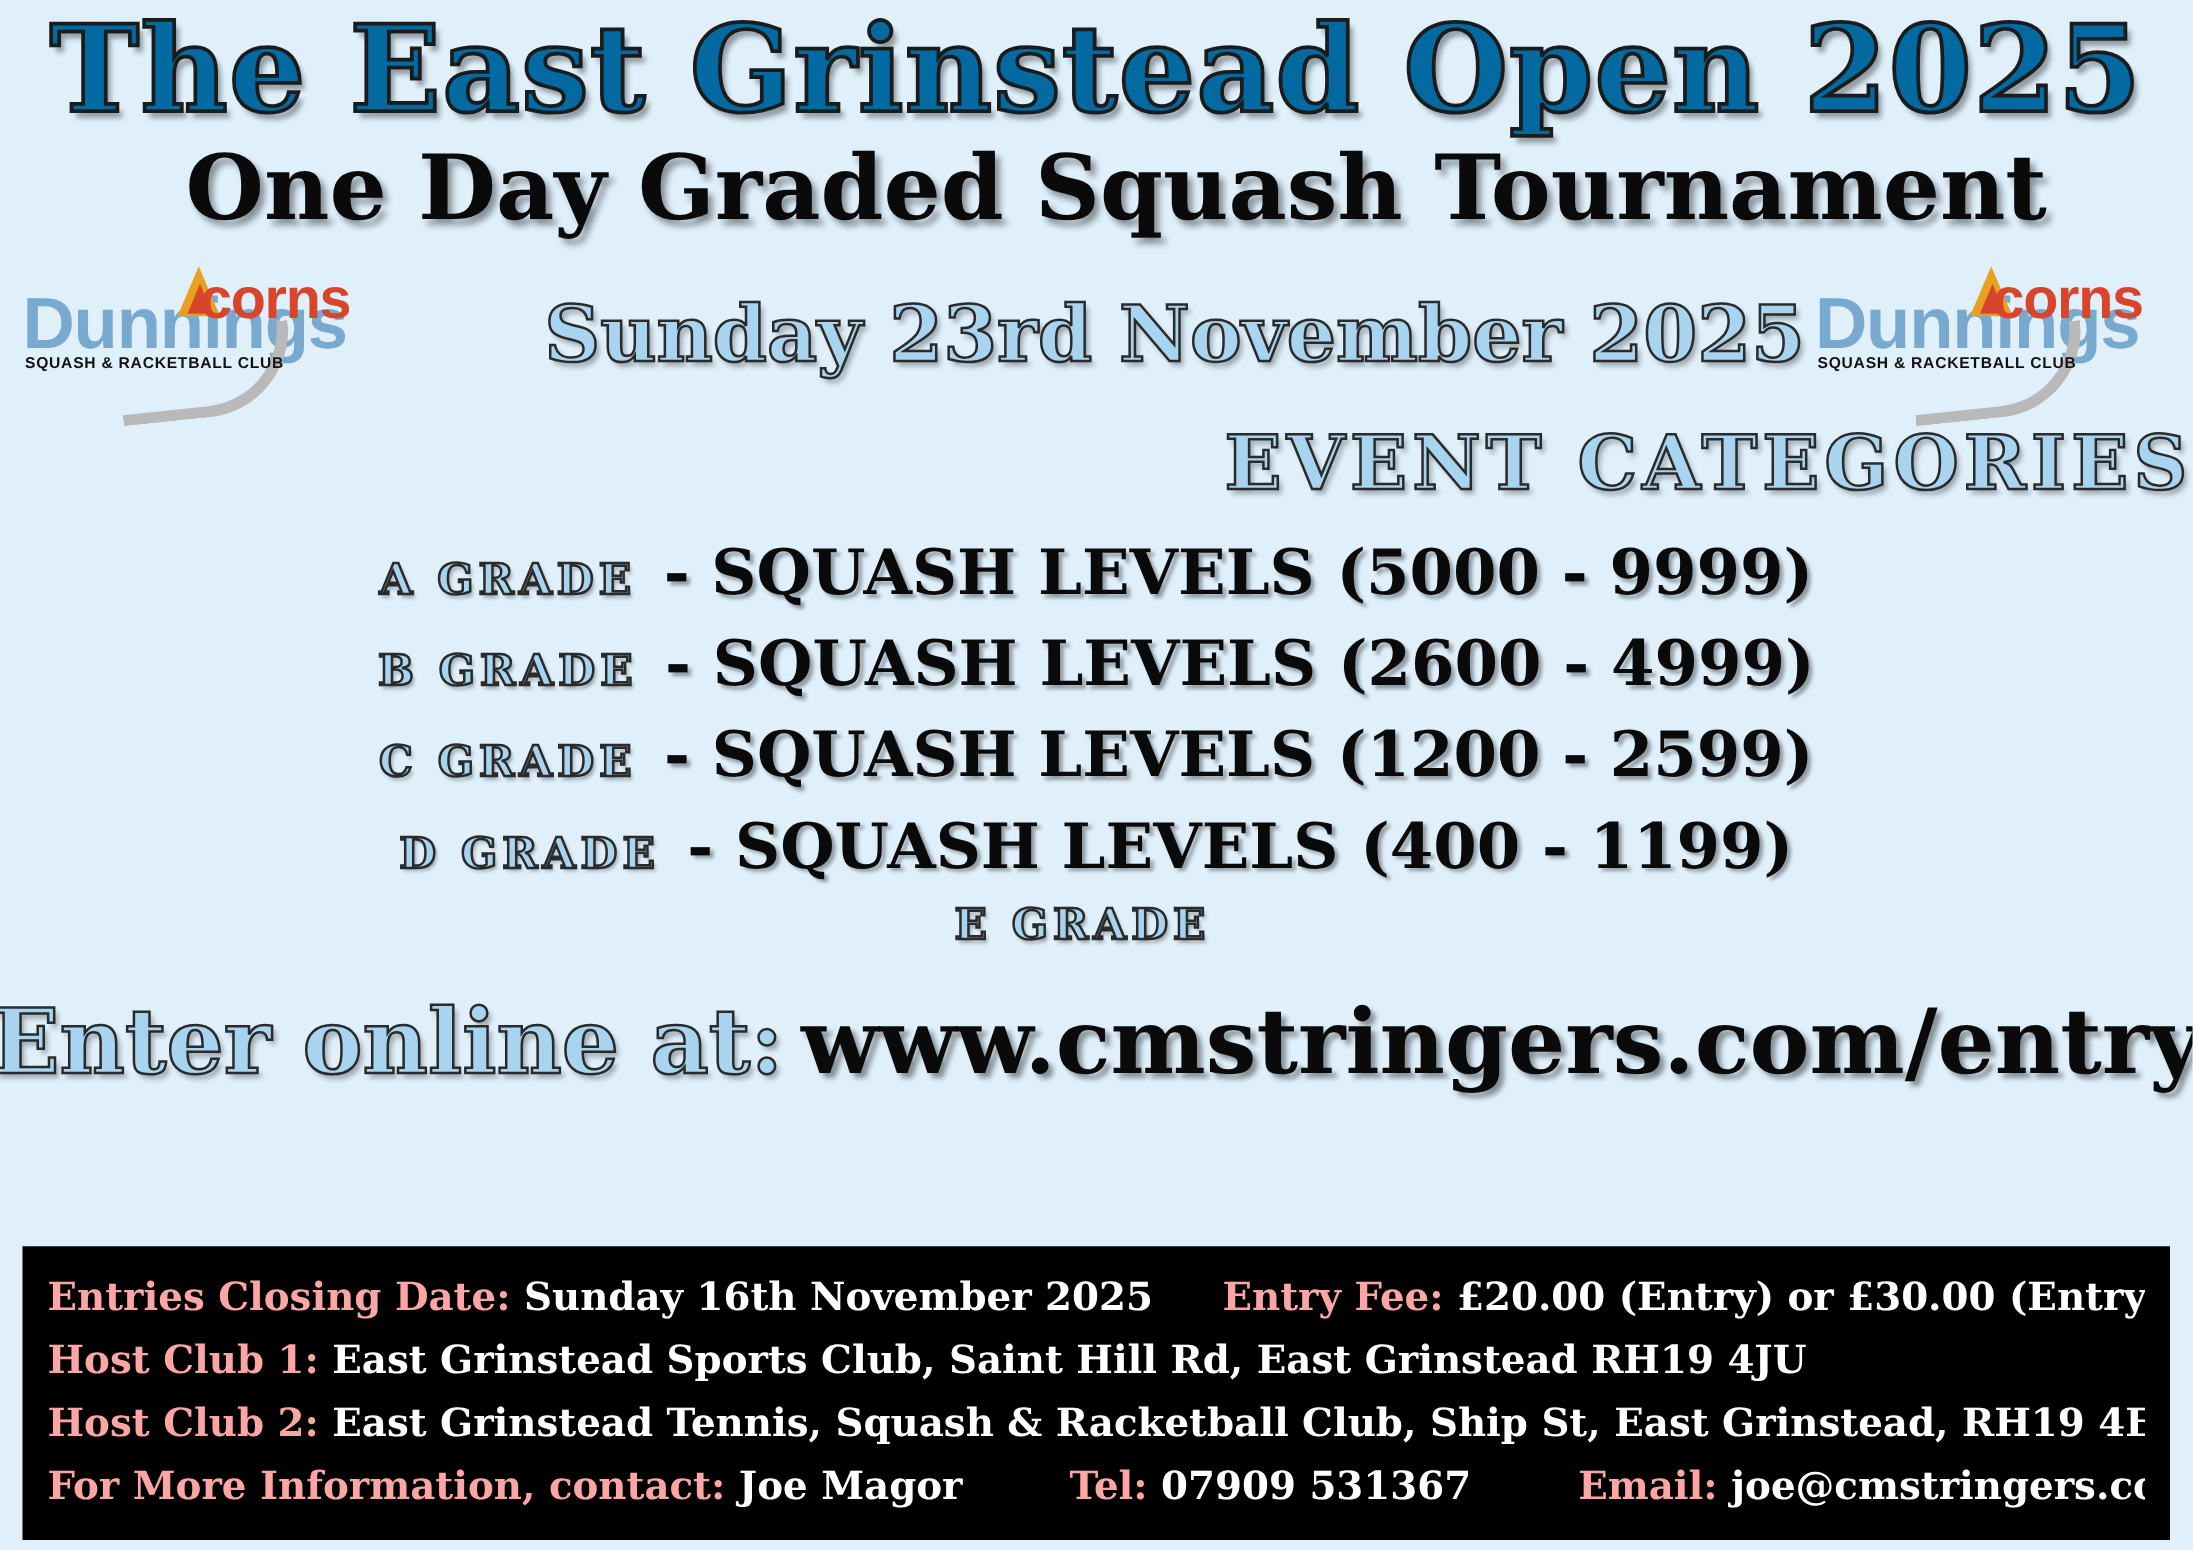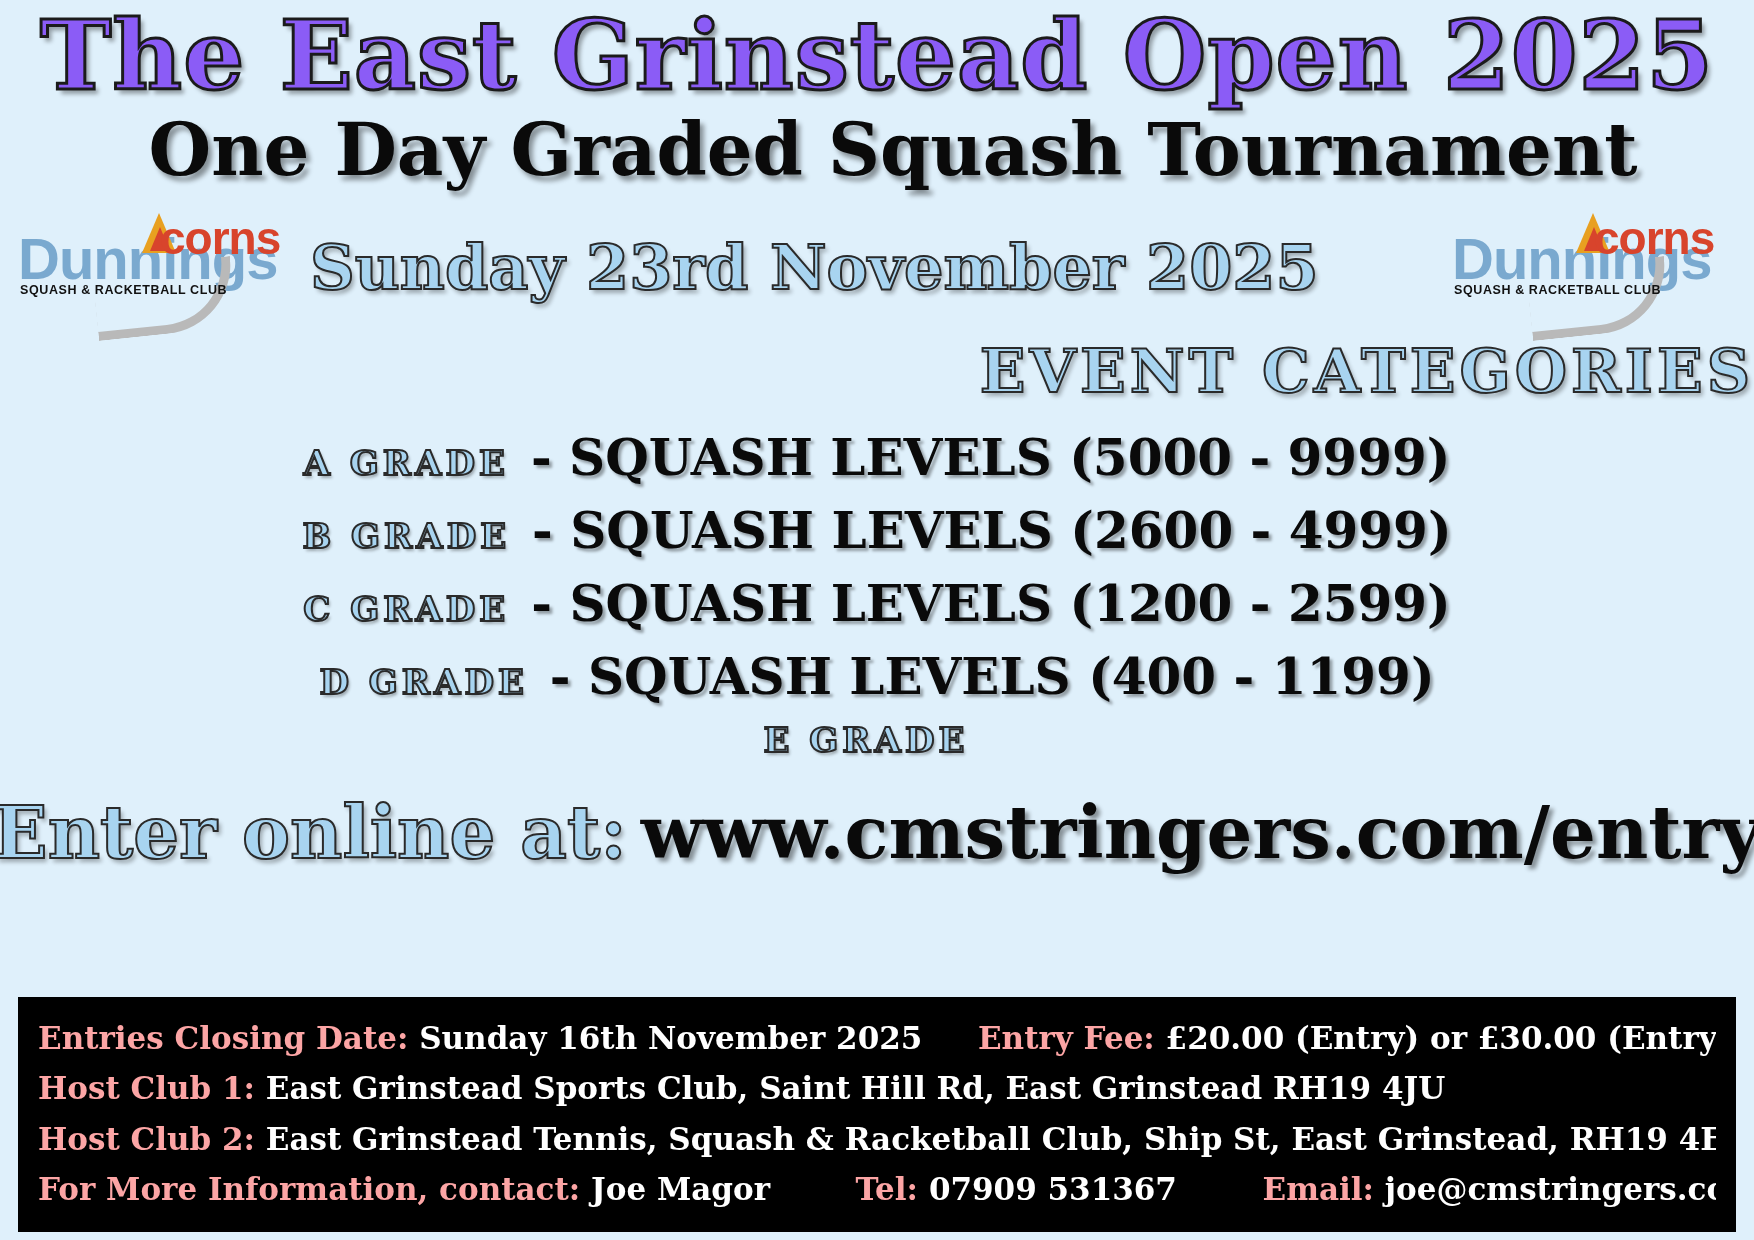--- a/index.html
+++ b/index.html
@@ -23,21 +23,21 @@
     box-sizing: border-box;
   }
 
   
   .title-main {
     text-align: center;
     font-family: "DejaVu Serif", serif;
     font-weight: bold;
     font-size: 96px;
     line-height: 1.0;
-    color: #8b5cf6;
+    color: #0369a1;
     -webkit-text-stroke: 3px #1b1b1b;
     letter-spacing: 1px;
     margin-top: 8px;
     text-shadow: 4px 5px 4px rgba(0,0,0,0.35);
     white-space: nowrap;
   }
 
   .title-sub {
     text-align: center;
     font-family: "DejaVu Serif", serif;
@@ -56,21 +56,21 @@
     display: flex;
     align-items: center;
     justify-content: space-between;
     margin-top: 16px;
     padding: 0 10px;
     height: 130px;
   }
 
   .date-text {
     flex: 1;
-    text-align: left;
+    text-align: right;
     font-family: "DejaVu Serif", serif;
     font-weight: bold;
     font-size: 62px;
     color: #a8d4f0;
     -webkit-text-stroke: 2px #2a2a2a;
     text-shadow: 3px 4px 4px rgba(0,0,0,0.3);
     white-space: nowrap;
   }
 
   

